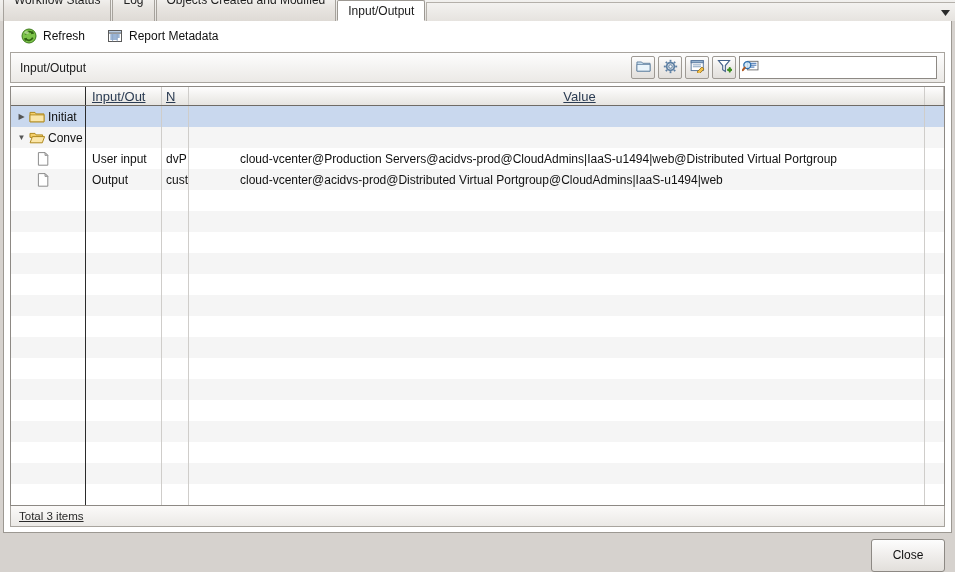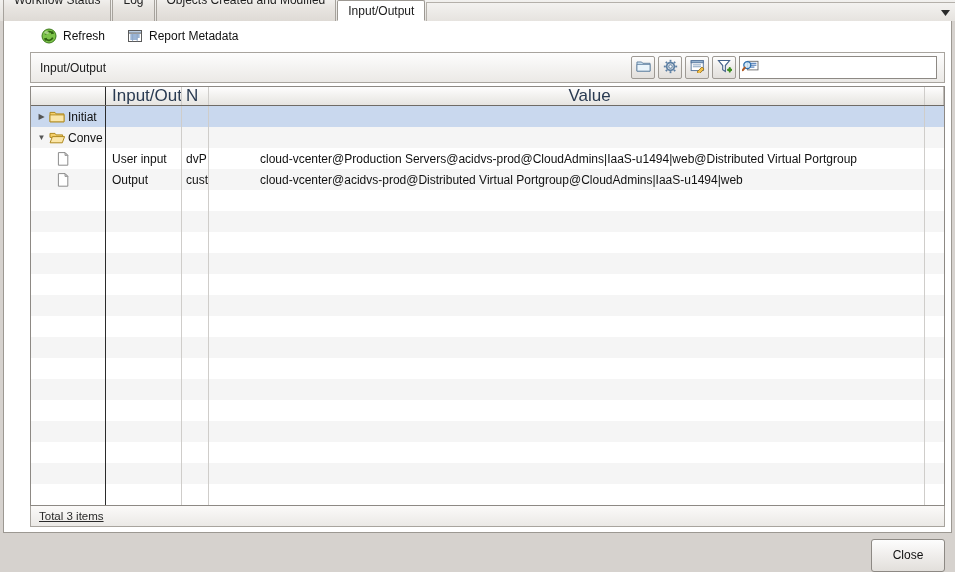--- a/index.html
+++ b/index.html
@@ -90,21 +90,20 @@
   #panel {
     flex: 1;
     margin: 0 3px 0 3px;
     background: #ffffff;
     border: 1px solid #9c9892;
     border-top: none;
     box-sizing: border-box;
     display: flex;
     flex-direction: column;
     position: relative;
-    padding-left: 20px;
   }
 
   
   #actionbar {
     height: 29px;
     display: flex;
     align-items: center;
     padding-left: 10px;
     background: #ffffff;
     box-sizing: border-box;
@@ -194,30 +193,31 @@
   }
   #thead {
     display: flex;
     height: 19px;
     background: linear-gradient(to bottom, #fefefe 0%, #f3f2f0 45%, #e6e4e1 100%);
     border-bottom: 1px solid #6f6b66;
     box-sizing: border-box;
     flex: 0 0 19px;
   }
   .th {
-    font-size: 17px;
+    font-size: 13px;
     color: #2a3b52;
     display: flex;
     align-items: center;
     box-sizing: border-box;
     border-right: 1px solid #bdbab6;
     overflow: hidden;
     white-space: nowrap;
     padding-left: 5px;
     cursor: default;
+    text-decoration: underline;
   }
   .th.center { justify-content: center; padding-left: 0; }
 
   #tbody {
     flex: 1;
     position: relative;
     overflow: hidden;
   }
   .row {
     display: flex;

